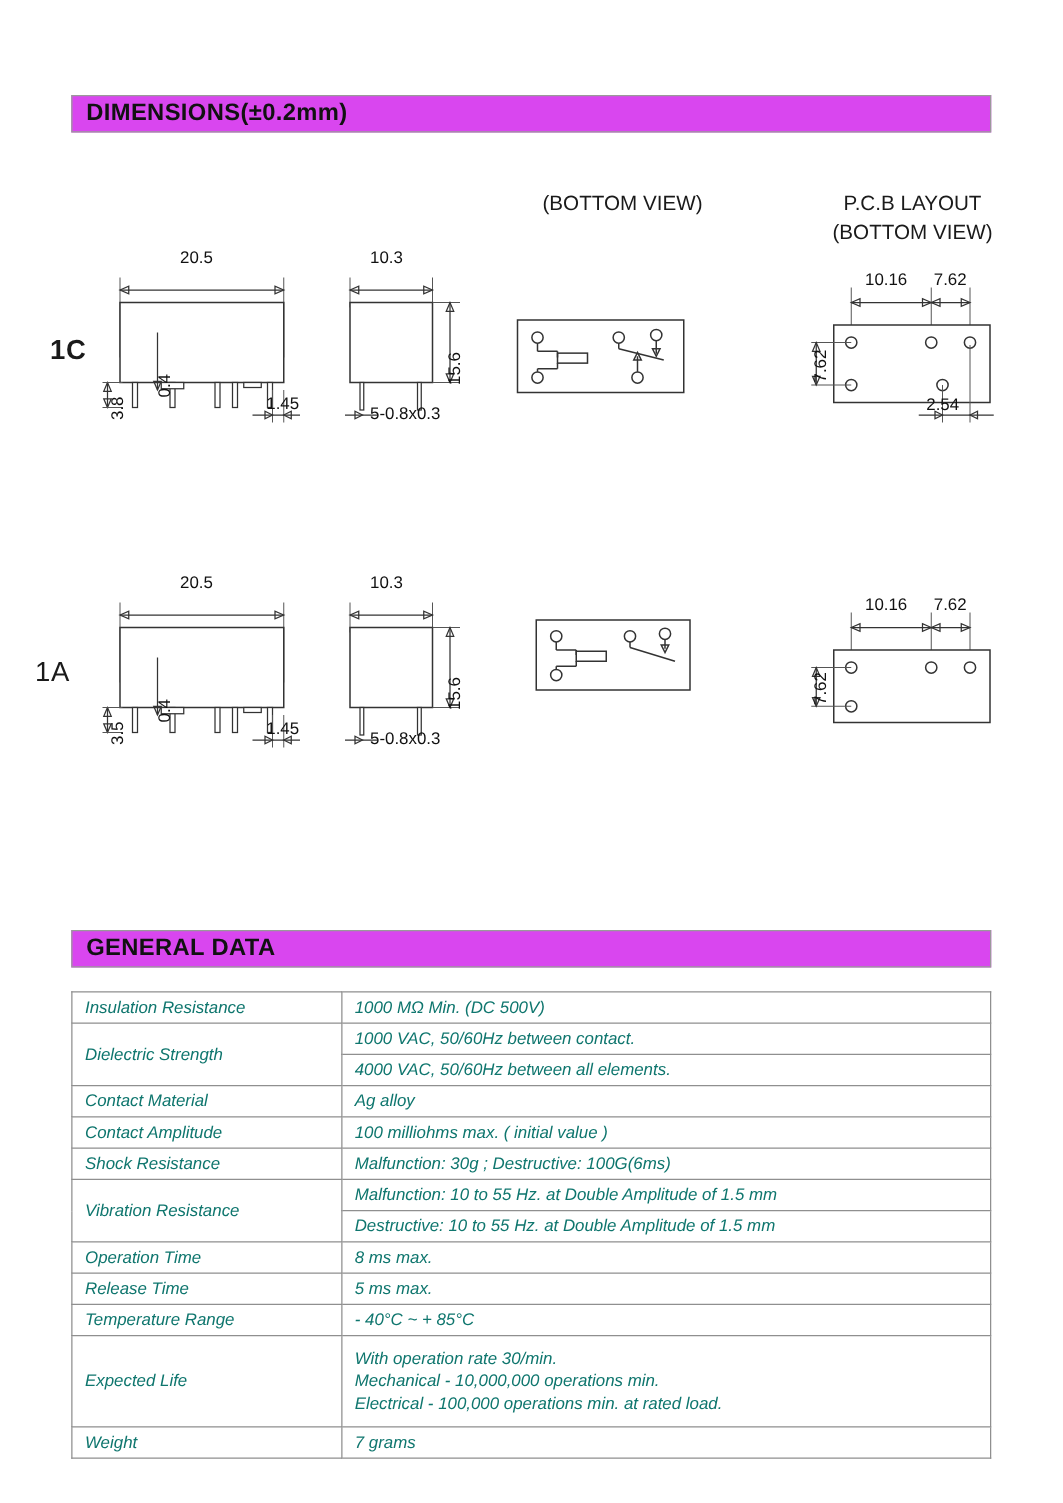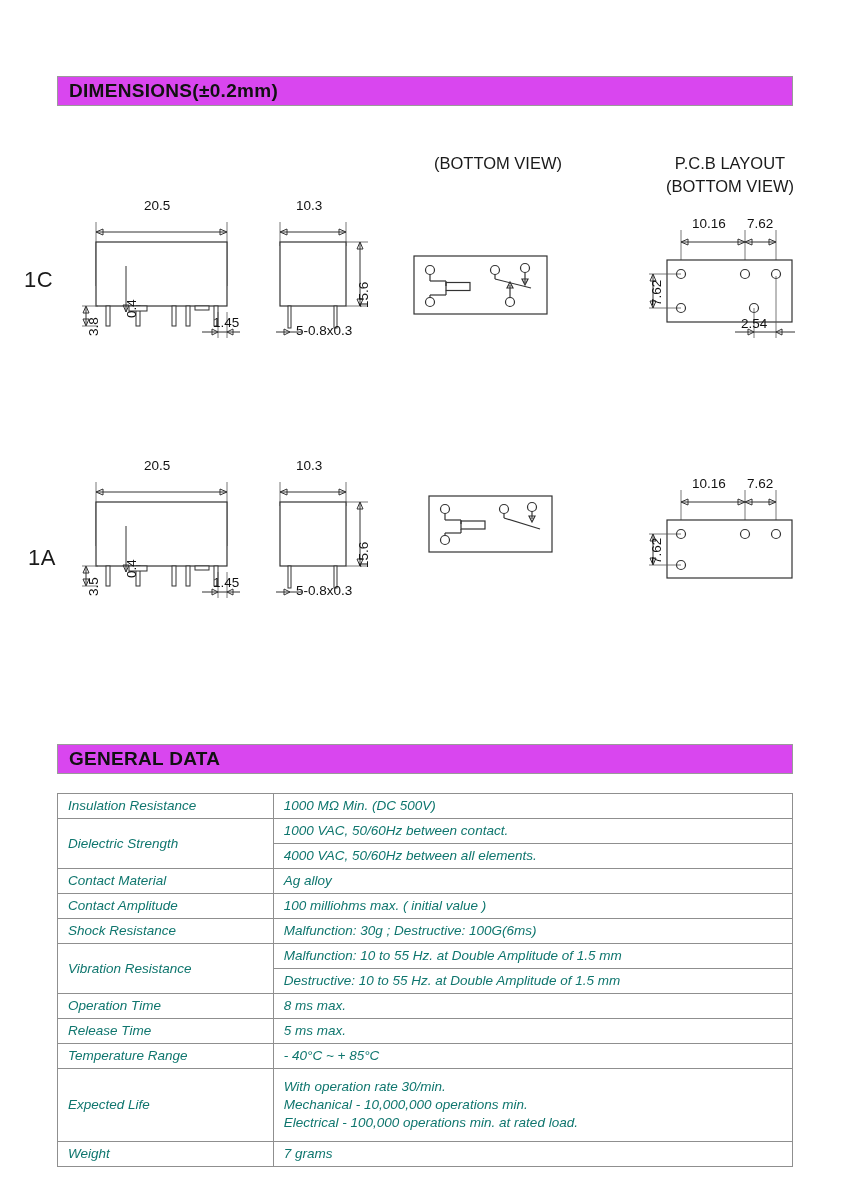--- a/index.html
+++ b/index.html
@@ -116,21 +116,21 @@
 <div class="col-title" id="title-wiring" style="position:absolute; left:398px; top:152px; width:200px;">
   <div>(BOTTOM VIEW)</div>
 </div>
 <div class="col-title" id="title-pcb" style="position:absolute; left:640px; top:152px; width:180px;">
   <div>P.C.B LAYOUT</div>
   <div>(BOTTOM VIEW)</div>
 </div>
 
 <div class="drawing-area" id="drawings-1c">
 
-  <div class="type-label" style="left:24px; top:127px;">1C</div>
+  <div class="type-label" style="left:40px; top:127px;font-weight:bold;">1C</div>
 
   <div style="position:absolute; left:80px; top:60px;">
     <svg width="180" height="140" viewBox="0 0 180 140">
 
       <line class="thin" x1="16" y1="22" x2="16" y2="86"></line>
       <line class="thin" x1="147" y1="22" x2="147" y2="86"></line>
       <line class="ln" x1="16" y1="32" x2="147" y2="32"></line>
       <path class="ln" d="M16,32 l7,-3 l0,6 z" fill="#333"></path>
       <path class="ln" d="M147,32 l-7,-3 l0,6 z" fill="#333"></path>
 
@@ -256,21 +256,21 @@
     </svg>
     <div class="dim" style="left:37px; top:-4px;">10.16</div>
     <div class="dim" style="left:92px; top:-4px;">7.62</div>
     <div class="dim vert" style="left:-6px; top:86px;">7.62</div>
     <div class="dim" style="left:86px; top:96px;">2.54</div>
   </div>
 </div>
 
 <div class="drawing-area" id="drawings-1a">
 
-  <div class="type-label" style="left:28px; top:85px;margin-top:20px;">1A</div>
+  <div class="type-label" style="left:28px; top:85px;">1A</div>
 
   <div style="position:absolute; left:80px; top:20px;">
     <svg width="180" height="140" viewBox="0 0 180 140">
       <line class="thin" x1="16" y1="22" x2="16" y2="86"></line>
       <line class="thin" x1="147" y1="22" x2="147" y2="86"></line>
       <line class="ln" x1="16" y1="32" x2="147" y2="32"></line>
       <path class="ln" d="M16,32 l7,-3 l0,6 z" fill="#333"></path>
       <path class="ln" d="M147,32 l-7,-3 l0,6 z" fill="#333"></path>
 
       <rect class="body-rect" x="16" y="42" width="131" height="64"></rect>

